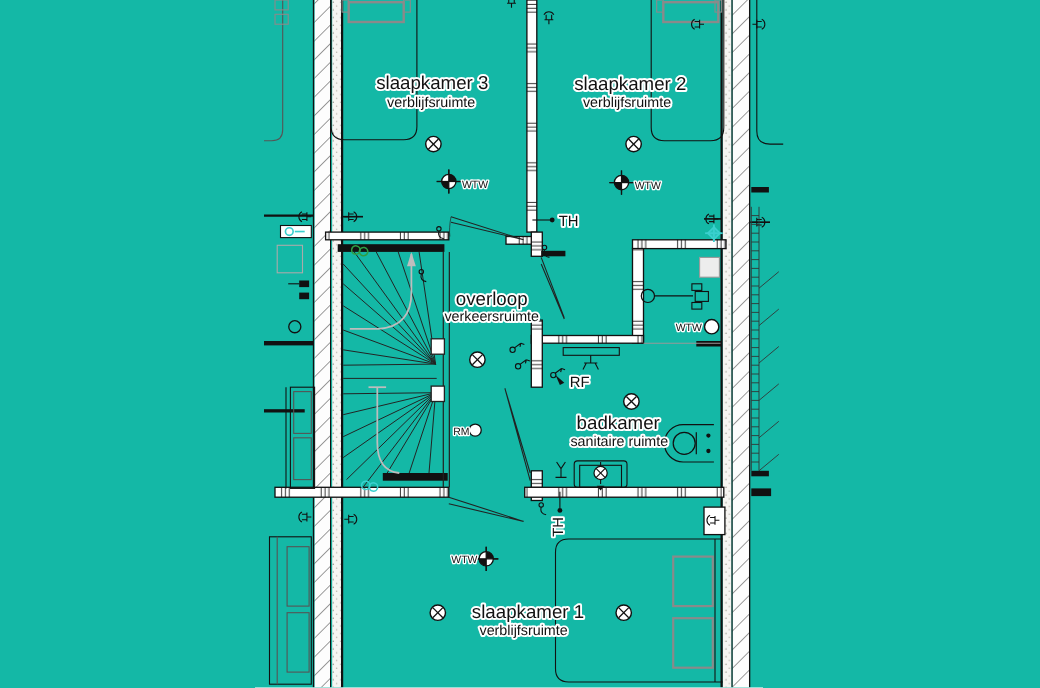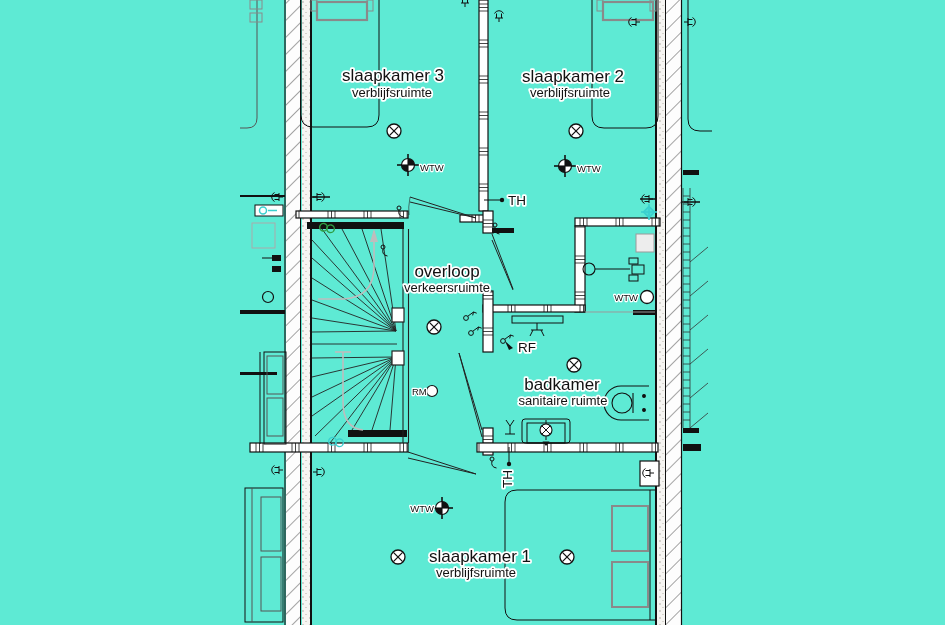--- a/index.html
+++ b/index.html
@@ -1,16 +1,16 @@
 <!DOCTYPE html>
 <html><head>
 <meta charset="utf-8">
 <style>
   html,body{margin:0;padding:0;background:#fff;}
-  #stage{position:relative;width:945px;height:625px;background:#5eead4;overflow:hidden;
+  #stage{position:relative;width:945px;height:625px;background:#14b8a6;overflow:hidden;
          font-family:"Liberation Sans", sans-serif;}
   svg{position:absolute;left:0;top:0;}
   text{fill:#111;paint-order:stroke;stroke:#ffffff;stroke-width:3.5px;stroke-linejoin:round;}
   .rname{font-size:17px;}
   .rsub{font-size:13px;}
   .tiny{font-size:9.5px;stroke-width:2.5px;}
   .med{font-size:13.5px;}
 </style>
 </head>
 <body>

